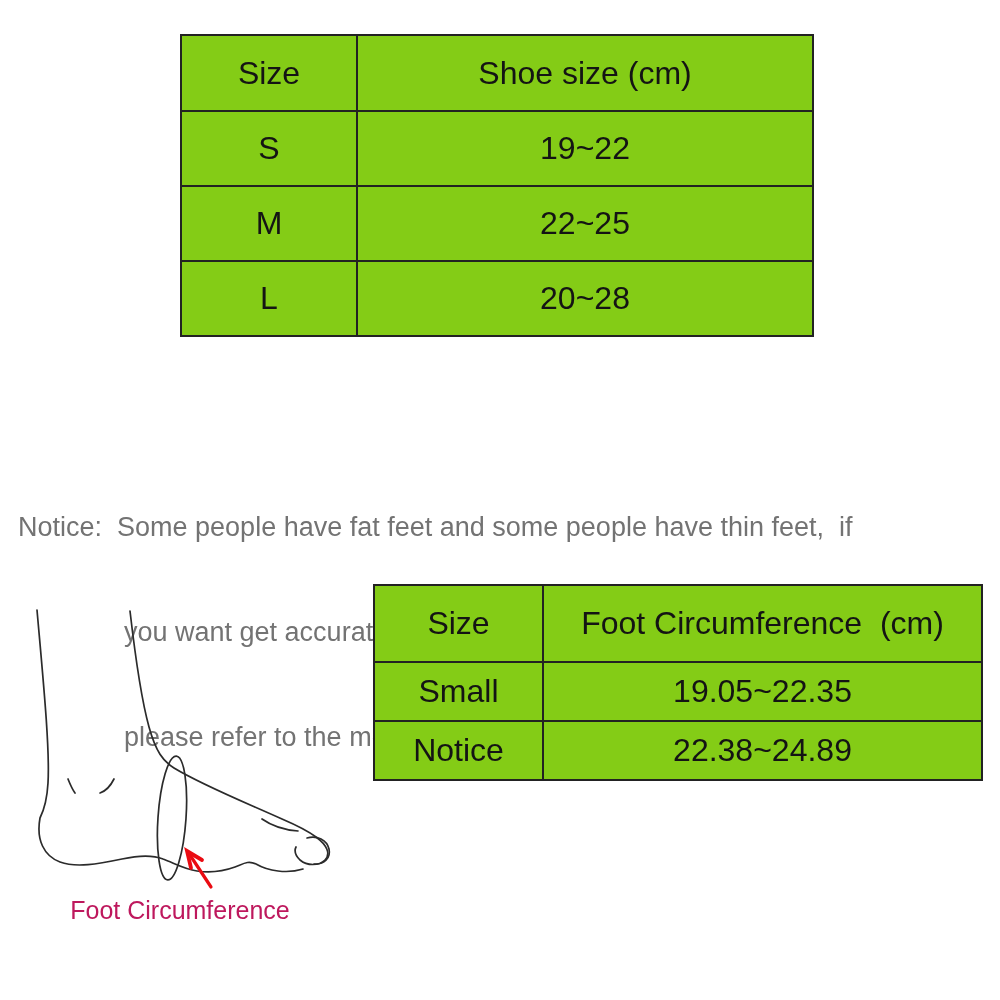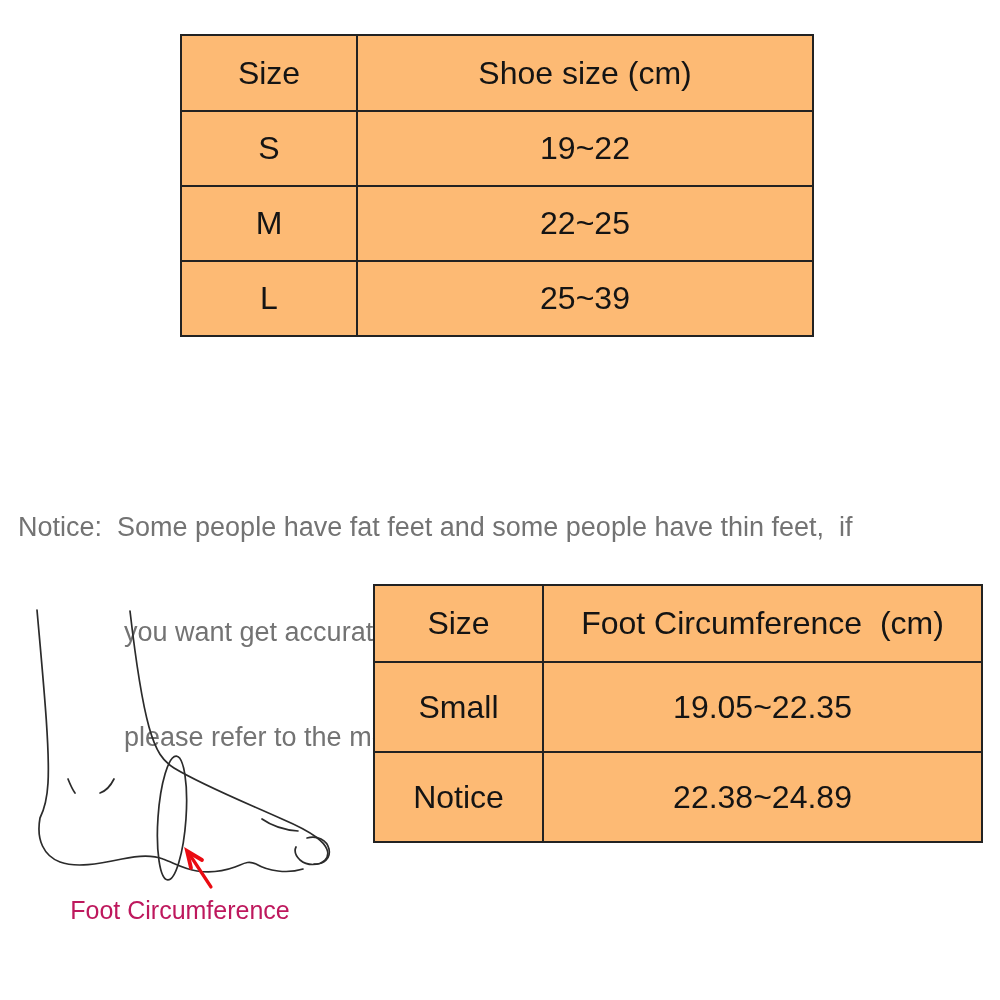--- a/index.html
+++ b/index.html
@@ -11,40 +11,40 @@
     font-family: "Liberation Sans", sans-serif;
     color: #111111;
     overflow: hidden;
   }
 
   
   table.size-chart {
     position: absolute;
     border-collapse: collapse;
     table-layout: fixed;
-    background: #fdba74;
+    background: #84cc16;
   }
   table.size-chart th,
   table.size-chart td {
     border: 2px solid #222222;
     text-align: center;
     vertical-align: middle;
     font-weight: normal;
     font-size: 32px;
     color: #141414;
     white-space: pre-wrap;
     padding: 0;
   }
   table.shoe-table { left: 180px; top: 34px; width: 632px; }
   table.shoe-table tr.head-row  { height: 76px; }
   table.shoe-table tr.data-row  { height: 75px; }
 
   table.circ-table { left: 373px; top: 584px; width: 608px; }
   table.circ-table tr.head-row  { height: 77px; }
-  table.circ-table tr.data-row  { height: 90px; }
+  table.circ-table tr.data-row  { height: 59px; }
 
   
   .notice {
     position: absolute;
     left: 18px;
     top: 440px;
     width: 962px;
     font-size: 27px;
     line-height: 35px;
     color: #737373;
@@ -86,21 +86,21 @@
     <tr class="data-row">
       <td>S</td>
       <td>19~22</td>
     </tr>
     <tr class="data-row">
       <td>M</td>
       <td>22~25</td>
     </tr>
     <tr class="data-row">
       <td>L</td>
-      <td>25~39</td>
+      <td>20~28</td>
     </tr>
   </tbody>
     </table>
 
   <div class="notice">
     <div>Notice:  Some people have fat feet and some people have thin feet,  if</div>
     <div class="cont-line">you want get accurately size to save the replacement time,</div>
     <div class="cont-line">please refer to the measured size map as below.</div>
   </div>
 

